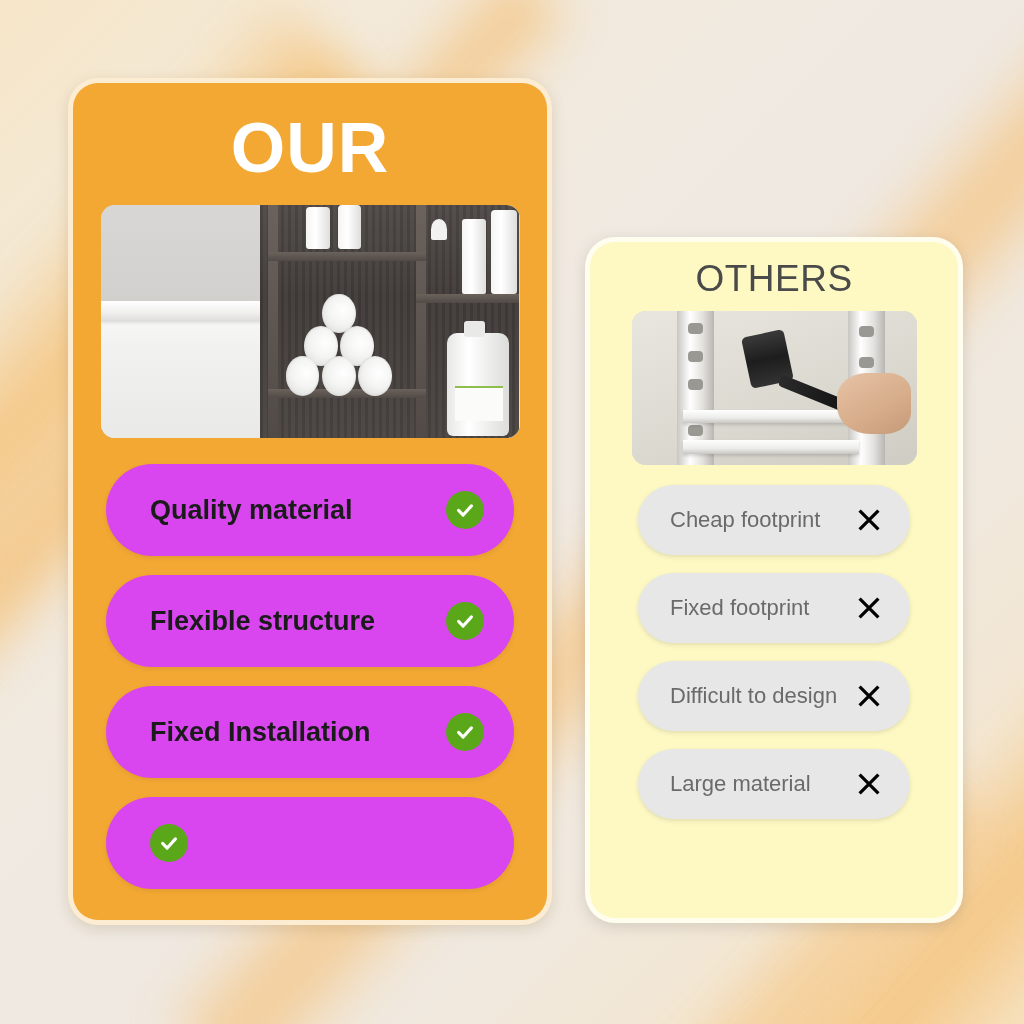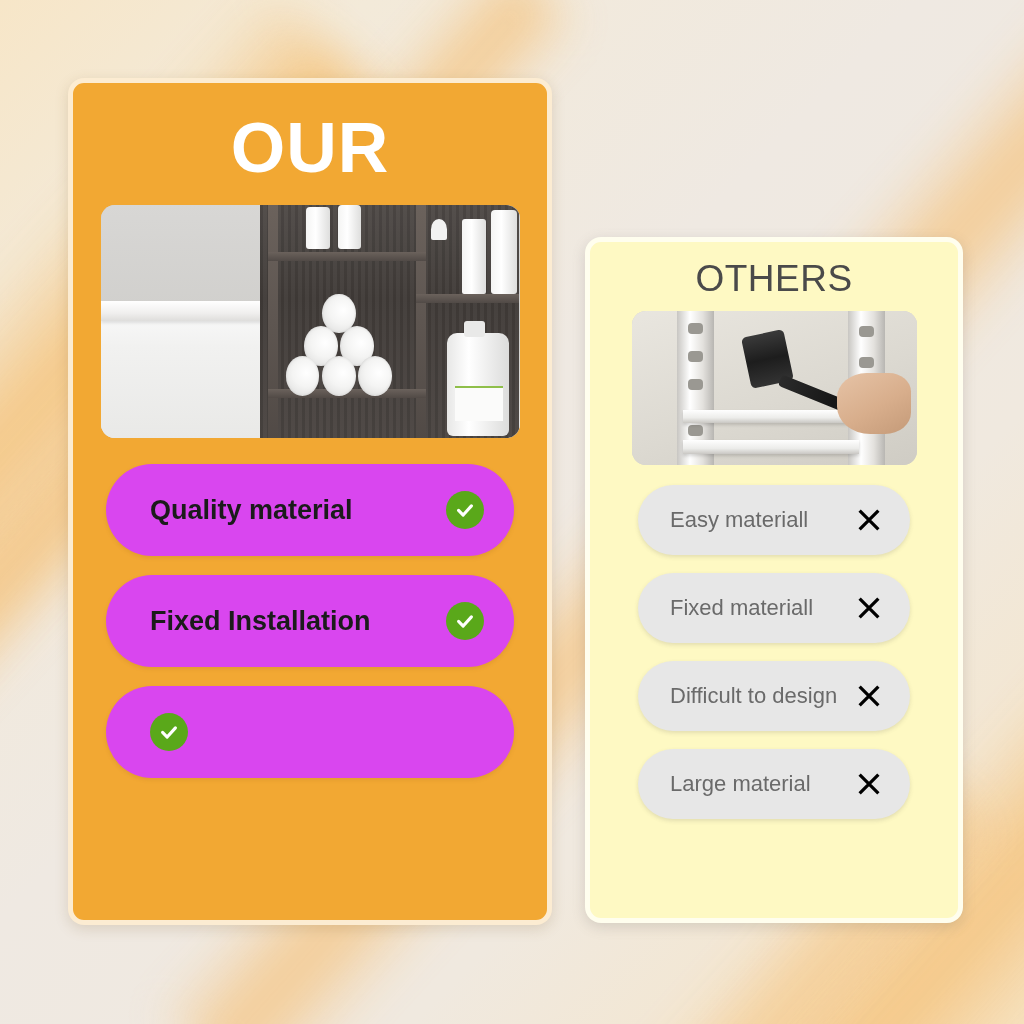--- a/index.html
+++ b/index.html
@@ -54,21 +54,21 @@
   }
   .stripe-e {
     left: 430px; top: 620px;
     width: 130px; height: 1400px;
     background: linear-gradient(90deg, rgba(247,205,140,0) 0%, rgba(246,190,112,.55) 50%, rgba(247,205,140,0) 100%);
   }
 
   
   .panel {
     position: absolute;
-    border-radius: 16px;
+    border-radius: 30px;
   }
   #panel-our {
     left: 68px; top: 78px;
     width: 484px; height: 847px;
     background: #f2a833;
     border: 5px solid rgba(255,255,255,.78);
     box-shadow: 0 4px 14px rgba(120,90,40,.18);
   }
   #panel-others {
     left: 585px; top: 237px;
@@ -340,20 +340,28 @@
 
       <div class="row">
         <span class="row-label">Quality material</span>
         <span class="badge-check">
           <svg width="22" height="22" viewBox="0 0 24 24" aria-hidden="true">
             <path d="M5 12.5 L10 17.5 L19 7.5" fill="none" stroke="#ffffff" stroke-width="3.4" stroke-linecap="round" stroke-linejoin="round"></path>
           </svg>
         </span>
       </div>
 
+      <div class="row">
+        <span class="row-label">Flexible structure</span>
+        <span class="badge-check">
+          <svg width="22" height="22" viewBox="0 0 24 24" aria-hidden="true">
+            <path d="M5 12.5 L10 17.5 L19 7.5" fill="none" stroke="#ffffff" stroke-width="3.4" stroke-linecap="round" stroke-linejoin="round"></path>
+          </svg>
+        </span>
+      </div>
 
       <div class="row">
         <span class="row-label">Fixed Installation</span>
         <span class="badge-check">
           <svg width="22" height="22" viewBox="0 0 24 24" aria-hidden="true">
             <path d="M5 12.5 L10 17.5 L19 7.5" fill="none" stroke="#ffffff" stroke-width="3.4" stroke-linecap="round" stroke-linejoin="round"></path>
           </svg>
         </span>
       </div>
 
@@ -388,30 +396,30 @@
       <div class="asm-beam beam-1"></div>
       <div class="asm-beam beam-2"></div>
       <div class="mallet-head"></div>
       <div class="mallet-handle"></div>
       <div class="hand"></div>
     </div>
 
     <div class="rows">
 
       <div class="row">
-        <span class="row-label">Easy materiall</span>
+        <span class="row-label">Cheap footprint</span>
         <span class="badge-x">
           <svg width="30" height="30" viewBox="0 0 24 24" aria-hidden="true">
             <path d="M4.5 4.5 L19.5 19.5 M19.5 4.5 L4.5 19.5" fill="none" stroke="#000000" stroke-width="2.6" stroke-linecap="butt"></path>
           </svg>
         </span>
       </div>
 
       <div class="row">
-        <span class="row-label">Fixed materiall</span>
+        <span class="row-label">Fixed footprint</span>
         <span class="badge-x">
           <svg width="30" height="30" viewBox="0 0 24 24" aria-hidden="true">
             <path d="M4.5 4.5 L19.5 19.5 M19.5 4.5 L4.5 19.5" fill="none" stroke="#000000" stroke-width="2.6" stroke-linecap="butt"></path>
           </svg>
         </span>
       </div>
 
       <div class="row">
         <span class="row-label">Difficult to design</span>
         <span class="badge-x">

